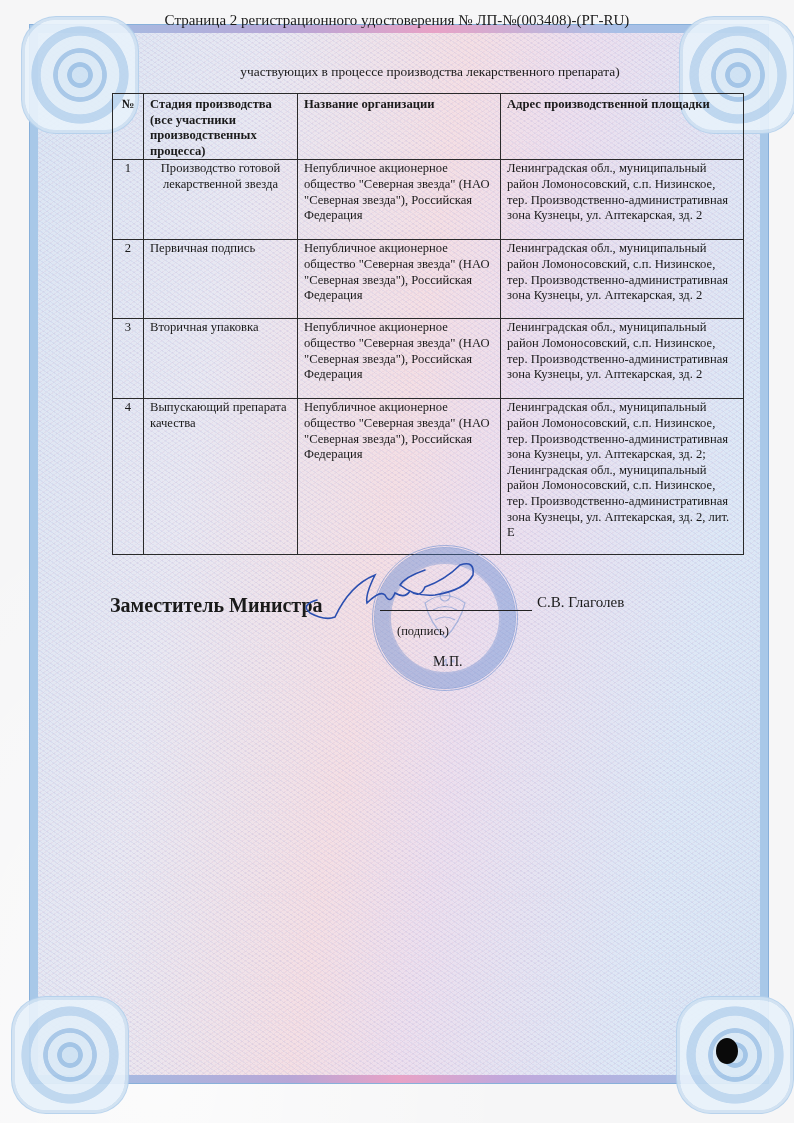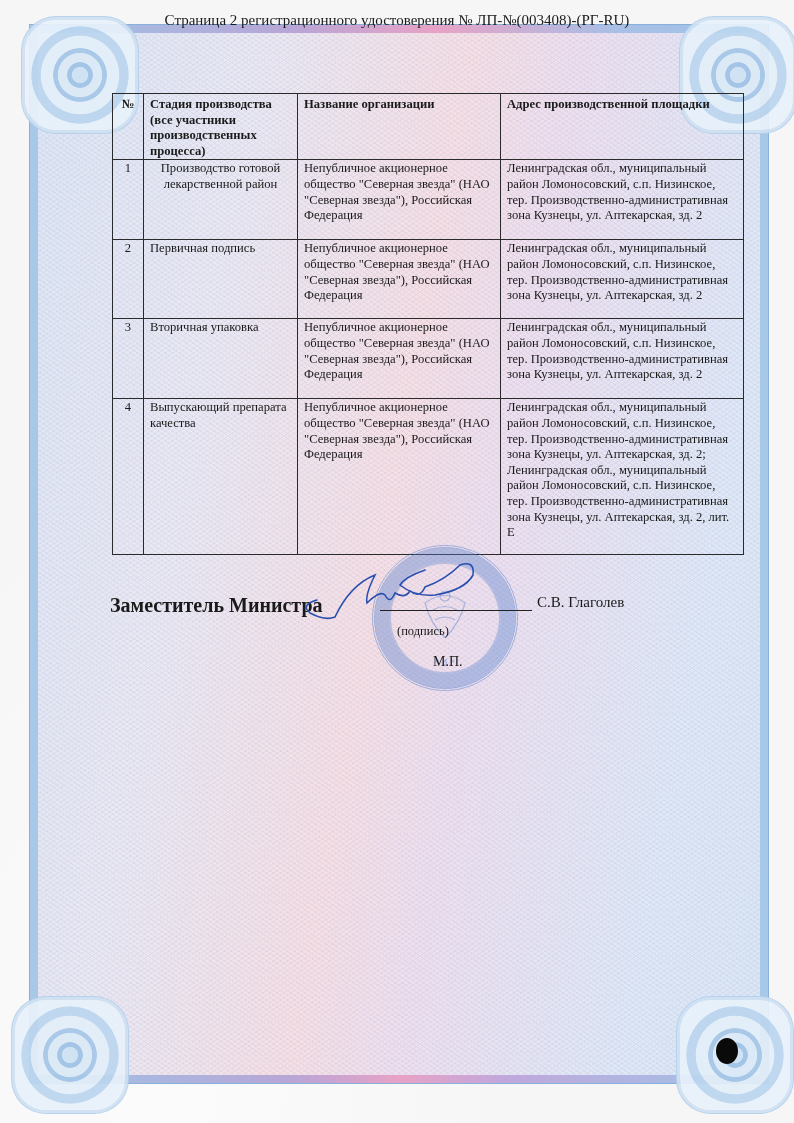--- a/index.html
+++ b/index.html
@@ -109,41 +109,42 @@
 <div class="frame-bottom-band"></div>
 <div class="rosette tl"></div>
 <div class="rosette tr"></div>
 <div class="rosette bl"></div>
 <div class="rosette br"></div>
 <div class="hole"></div>
 
 <div class="page-title">Страница 2 регистрационного удостоверения № ЛП-№(003408)-(РГ-RU)</div>
 <div class="subtitle">
   <br>
+  <span>участвующих в процессе производства лекарственного препарата)</span>
 </div>
 
 <table class="main">
   <colgroup>
     <col style="width:31px">
     <col style="width:154px">
     <col style="width:203px">
     <col style="width:243px">
   </colgroup>
   <thead>
     <tr>
       <th style="text-align:center">№</th>
       <th>Стадия производства (все участники производственных процесса)</th>
       <th>Название организации</th>
       <th>Адрес производственной площадки</th>
     </tr>
   </thead>
   <tbody>
     <tr class="r1">
       <td class="num">1</td>
-      <td style="text-align:center">Производство готовой лекарственной район</td>
+      <td style="text-align:center">Производство готовой лекарственной звезда</td>
       <td>Непубличное акционерное общество "Северная звезда" (НАО "Северная звезда"), Российская Федерация</td>
       <td>Ленинградская обл., муниципальный район Ломоносовский, с.п. Низинское, тер. Производственно-административная зона Кузнецы, ул. Аптекарская, зд. 2</td>
     </tr>
     <tr class="r2">
       <td class="num">2</td>
       <td>Первичная подпись</td>
       <td>Непубличное акционерное общество "Северная звезда" (НАО "Северная звезда"), Российская Федерация</td>
       <td>Ленинградская обл., муниципальный район Ломоносовский, с.п. Низинское, тер. Производственно-административная зона Кузнецы, ул. Аптекарская, зд. 2</td>
     </tr>
     <tr class="r3">

